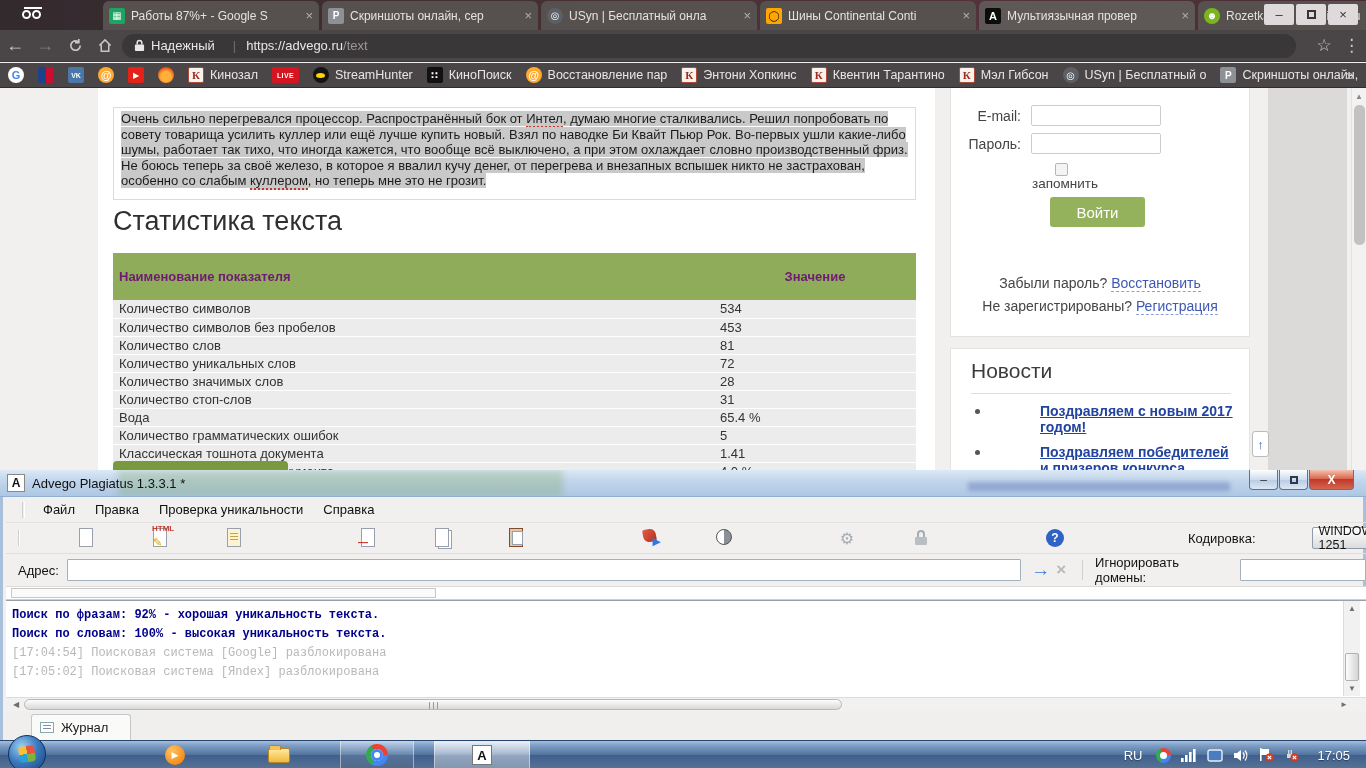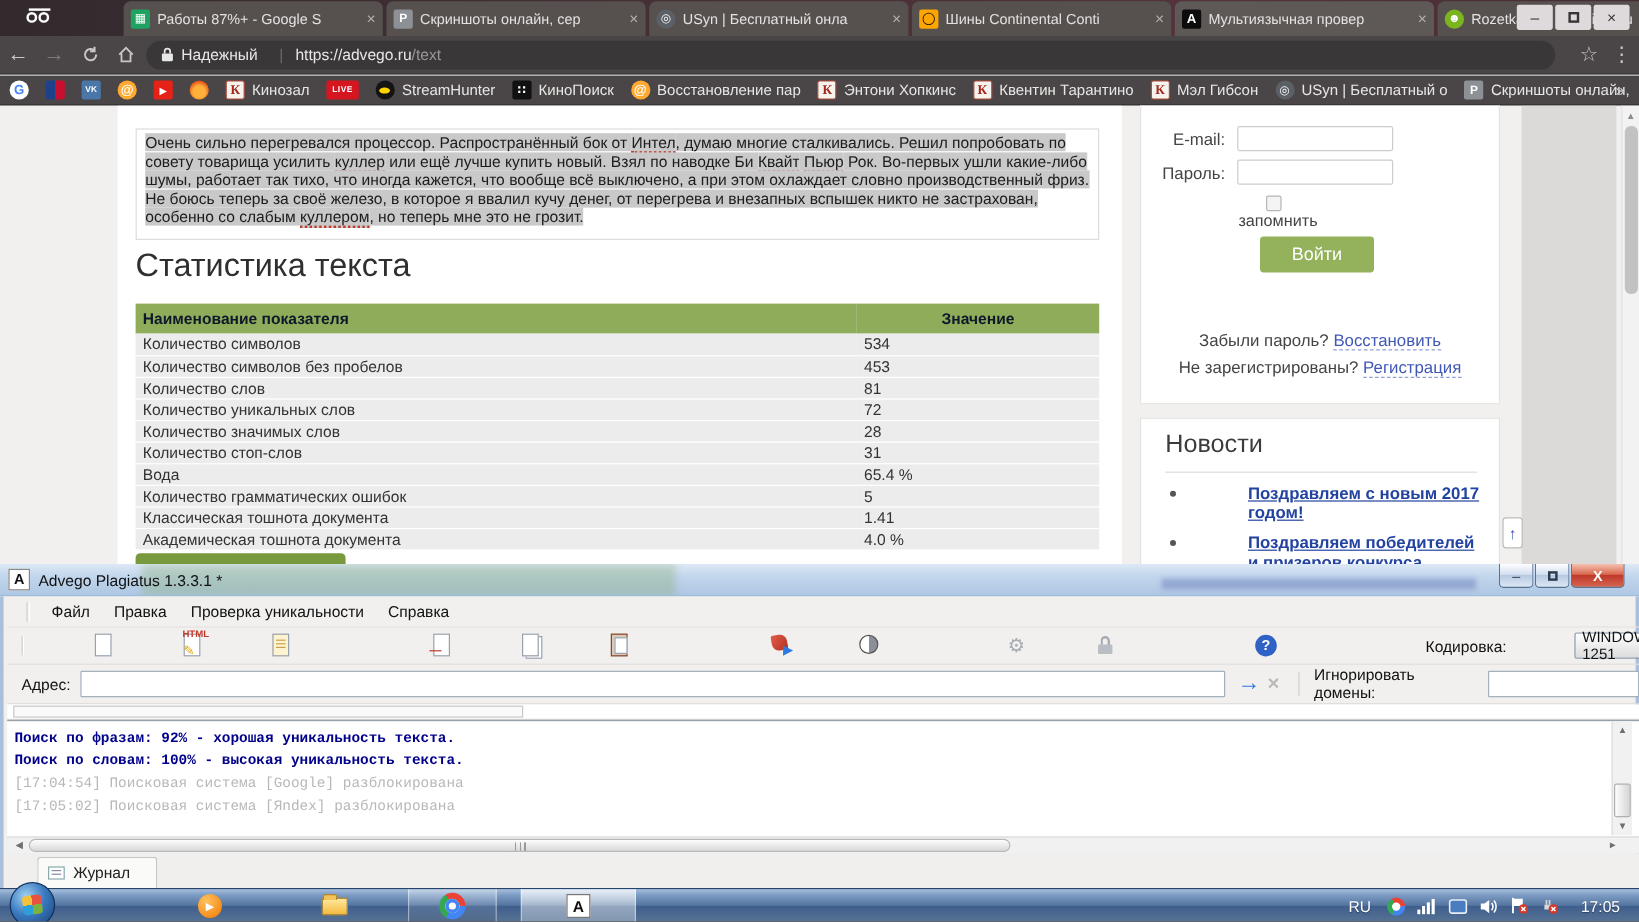--- a/index.html
+++ b/index.html
@@ -62,21 +62,21 @@
 
   
   .page{position:absolute;left:0;top:88px;width:1366px;height:382px;background:#f1f0ee;overflow:hidden;}
   .main-white{position:absolute;left:98px;top:0;width:837px;height:382px;background:#fff;}
   .para-box{position:absolute;left:113px;top:19px;width:803px;height:93px;background:#fff;border:1px solid #dcdcdc;padding:3px 7px;
     font-size:13px;line-height:15.6px;color:#1c1c1c;}
   .para-box .hl{background:#c9c9c9;}
   .para-box .sp{border-bottom:2px dotted #c0392b;}
   .stats-title{position:absolute;left:113px;top:118px;font-size:27px;color:#2f2f2f;}
   .stats-table{position:absolute;left:113px;top:165px;width:803px;border-collapse:collapse;font-size:13px;color:#333;}
-  .stats-table th{background:#8fac5a;color:#0f172a;font-weight:bold;height:19px;text-align:left;padding:5px 6px;}
+  .stats-table th{background:#8fac5a;color:#701a75;font-weight:bold;height:19px;text-align:left;padding:16px 6px;}
   .stats-table th.val{text-align:center;width:202px;}
   .stats-table td{background:#ececec;height:18px;padding:0 6px;border-bottom:1px solid #fff;}
   .green-btn-partial{position:absolute;left:113px;top:373px;width:175px;height:9px;background:#78993d;border-radius:4px 4px 0 0;}
 
   
   .gray-strip{position:absolute;left:1268px;top:0;width:79px;height:382px;background:#dbdad8;}
   .card{position:absolute;background:#fff;border:1px solid #e4e3e1;}
   .login-card{left:950px;top:-6px;width:300px;height:255px;}
   .frow{position:absolute;display:flex;align-items:center;font-size:14px;color:#444;}
   .frow label{width:70px;text-align:right;margin-right:10px;}

